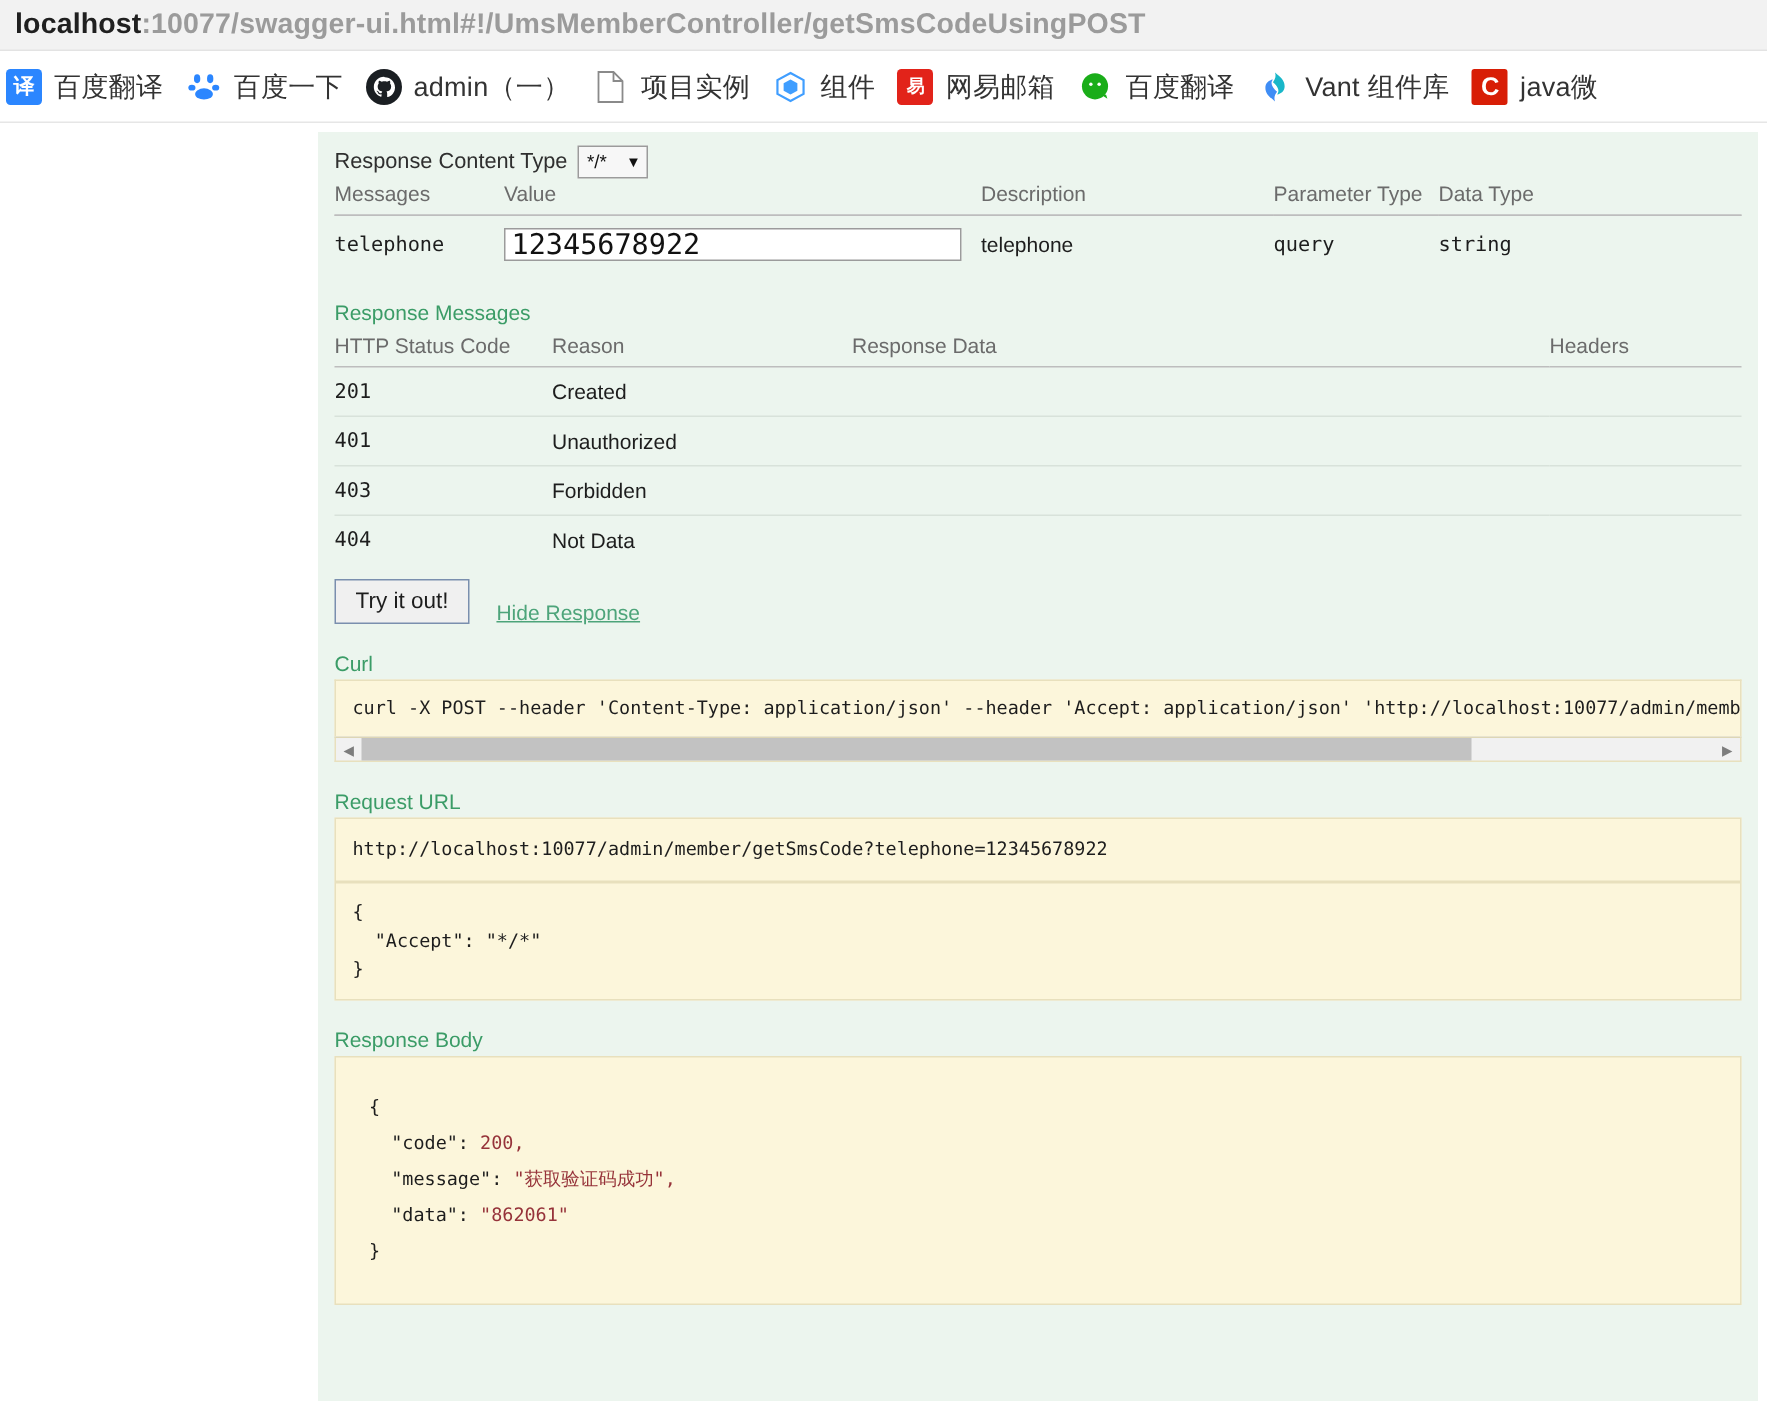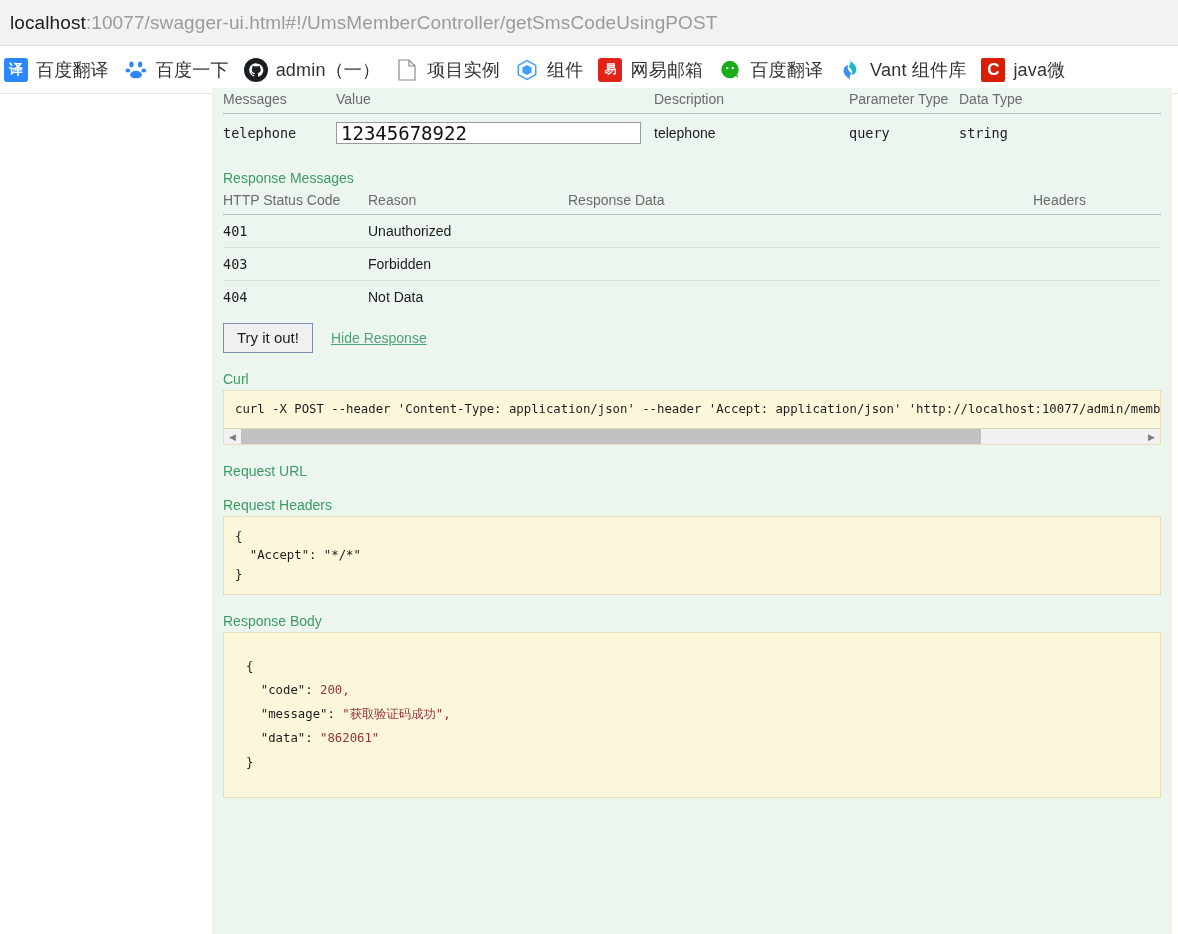--- a/index.html
+++ b/index.html
@@ -8,26 +8,27 @@
     width: 1178px; height: 934px;
     background: #ffffff;
     font-family: "Liberation Sans", sans-serif;
     overflow: hidden;
   }
 
   
   #browser-chrome { width: 1178px; background: #ffffff; }
 
   #url-bar {
-    height: 46px;
+    height: 34px;
     background: #f2f2f2;
     display: flex;
     align-items: center;
     padding: 0 10px;
     border-bottom: 1px solid #e3e3e3;
+    font-weight: bold;
   }
   #url-text {
     font-size: 19px;
     letter-spacing: .1px;
     color: #9b9b9b;
     white-space: nowrap;
   }
   #url-text .host { color: #202020; }
 
   #bookmarks-bar {
@@ -147,21 +148,21 @@
     font-family: "Liberation Sans", sans-serif;
     cursor: pointer;
   }
   .link-hide {
     color: #4da47a;
     font-size: 14px;
     text-decoration: underline;
     margin-left: 18px;
     cursor: pointer;
   }
-  .btn-row { display: flex; align-items: center; margin-top: 10px; }
+  .btn-row { display: flex; align-items: flex-end; margin-top: 10px; }
 
   .code-block {
     background: #fcf6db;
     border: 1px solid #e8e0bd;
     font-family: "DejaVu Sans Mono", monospace;
     font-size: 12.3px;
     color: #1d1d1d;
     line-height: 1.55;
     padding: 9px 11px;
     white-space: pre;
@@ -275,20 +276,27 @@
     <div class="bm">
       <span class="bm-ico ico-csdn">C</span>
       <span class="bm-label">java微</span>
     </div>
   </div>
 </div>
 
 <div id="swagger-panel">
   <div class="pad">
 
+    <div class="row-rct">
+      <span class="rct-label">Response Content Type</span>
+      <span class="rct-select">
+        <span>*/*</span>
+        <span class="caret">▼</span>
+      </span>
+    </div>
 
     <table class="swg params">
       <thead>
         <tr>
           <th style="width:113px">Messages</th>
           <th style="width:318px">Value</th>
           <th style="width:195px">Description</th>
           <th style="width:110px">Parameter Type</th>
           <th>Data Type</th>
         </tr>
@@ -311,20 +319,26 @@
       <thead>
         <tr>
           <th style="width:145px">HTTP Status Code</th>
           <th style="width:200px">Reason</th>
           <th style="width:465px">Response Data</th>
           <th>Headers</th>
         </tr>
       </thead>
       <tbody>
         <tr>
+          <td>201</td>
+          <td class="plain">Created</td>
+          <td></td>
+          <td></td>
+        </tr>
+        <tr>
           <td>401</td>
           <td class="plain">Unauthorized</td>
           <td></td>
           <td></td>
         </tr>
         <tr>
           <td>403</td>
           <td class="plain">Forbidden</td>
           <td></td>
           <td></td>
@@ -347,22 +361,22 @@
     <div class="code-block curl">curl -X POST --header 'Content-Type: application/json' --header 'Accept: application/json' 'http://localhost:10077/admin/member/getSmsCode?telephone=12345678922'</div>
     <div class="hscroll">
       <span class="hs-arrow">◀</span>
       <span class="hs-track">
         <span class="hs-thumb"></span>
       </span>
       <span class="hs-arrow">▶</span>
     </div>
 
     <div class="sec-title">Request URL</div>
-
-    <div class="sec-title">Request Headers</div>
+    <div class="code-block" style="padding:11px;">http://localhost:10077/admin/member/getSmsCode?telephone=12345678922</div>
+
     <div class="code-block" style="padding:10px 11px;"><span>{</span>
 <span>  "Accept": "*/*"</span>
 <span>}</span></div>
 
     <div class="sec-title">Response Body</div>
     <div class="code-block" style="padding:22px 11px 22px 22px; line-height:1.95;"><span>{</span>
 <span class="json-key">  "code": </span><span class="json-val">200,</span>
 <span class="json-key">  "message": </span><span class="json-val">"获取验证码成功",</span>
 <span class="json-key">  "data": </span><span class="json-val">"862061"</span>
 <span>}</span></div>

